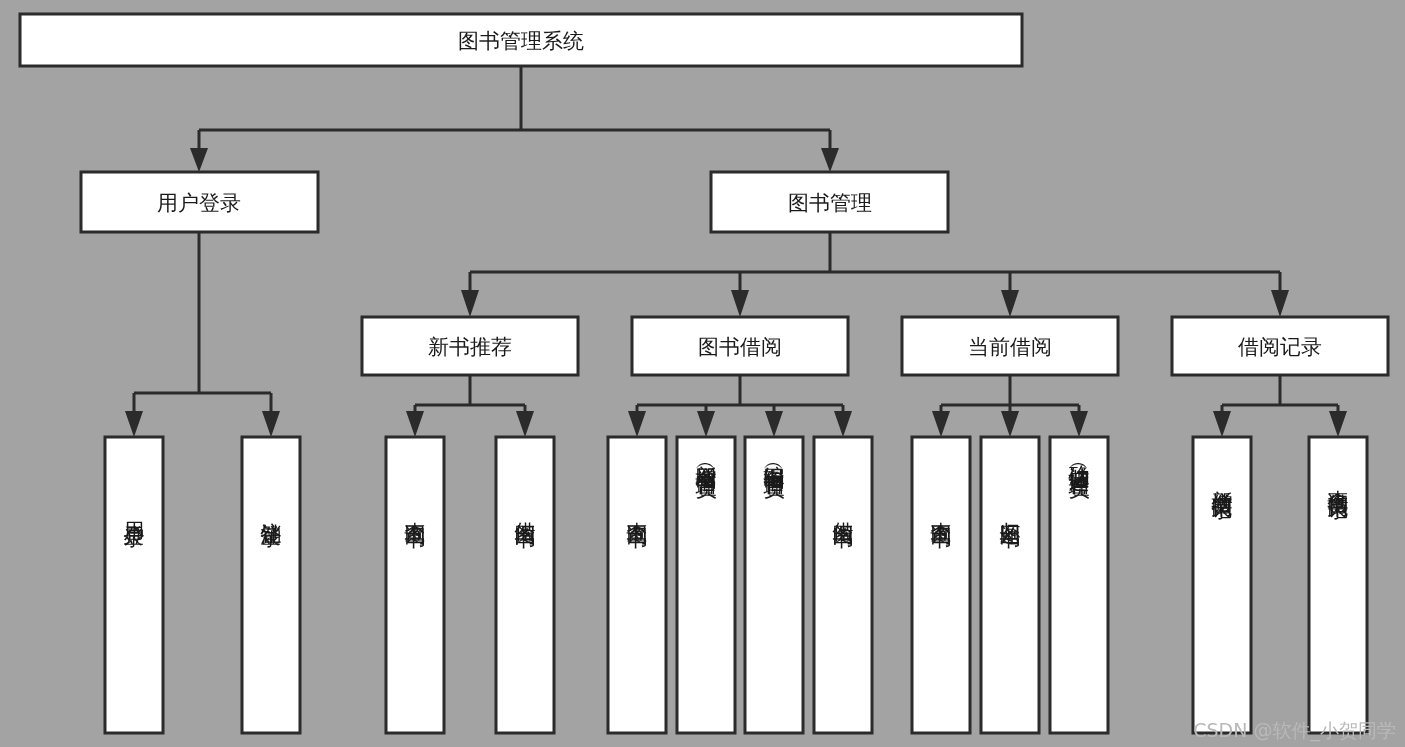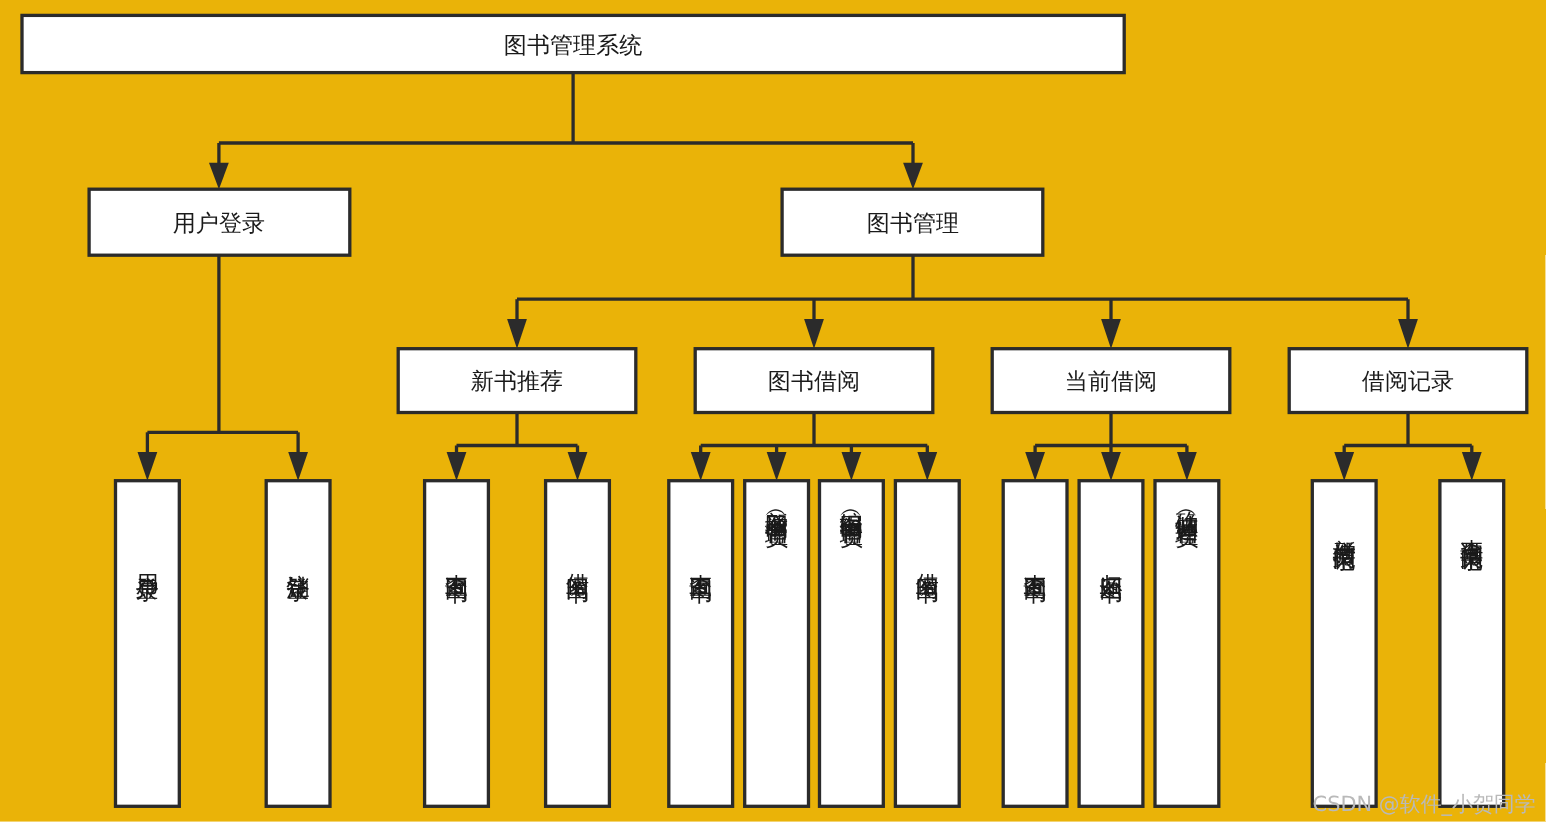--- a/index.html
+++ b/index.html
@@ -8,21 +8,21 @@
     padding: 0;
     background: #ffffff;
   }
   body {
     font-family: "DejaVu Sans", "Liberation Sans", sans-serif;
   }
   #diagram-root {
     position: relative;
     width: 1405px;
     height: 747px;
-    background: #eab308;
+    background: #a3a3a3;
     overflow: hidden;
   }
   svg#flowchart {
     display: block;
     width: 1405px;
     height: 747px;
   }
   .node-box {
     fill: #ffffff;
     stroke: #2b2b2b;

